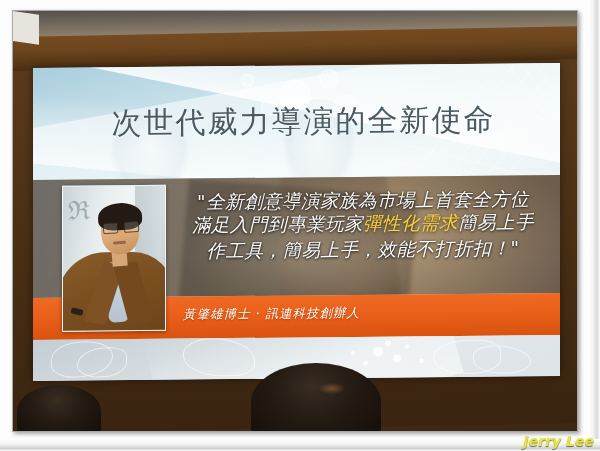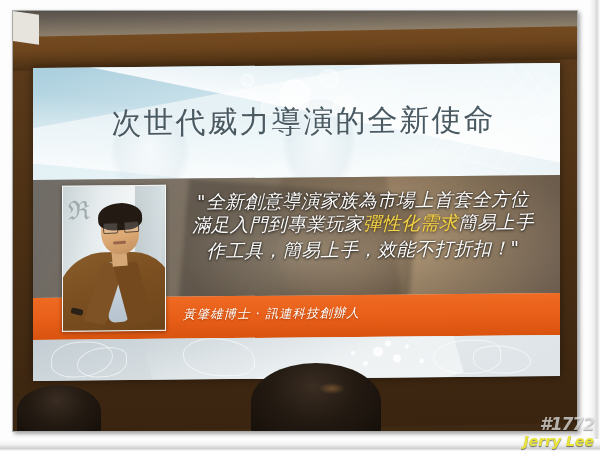--- a/index.html
+++ b/index.html
@@ -598,16 +598,15 @@
     <div class="head head-right">
       <div class="head-highlight"></div>
     </div>
 
   </div>
 
   <div class="frame-edge-r"></div>
   <div class="frame-edge-b"></div>
 
   <div class="watermark">
-    <div class="wm-number">#1772</div>
     <div class="wm-name">Jerry Lee</div>
   </div>
 </div>
 
 </body></html>

